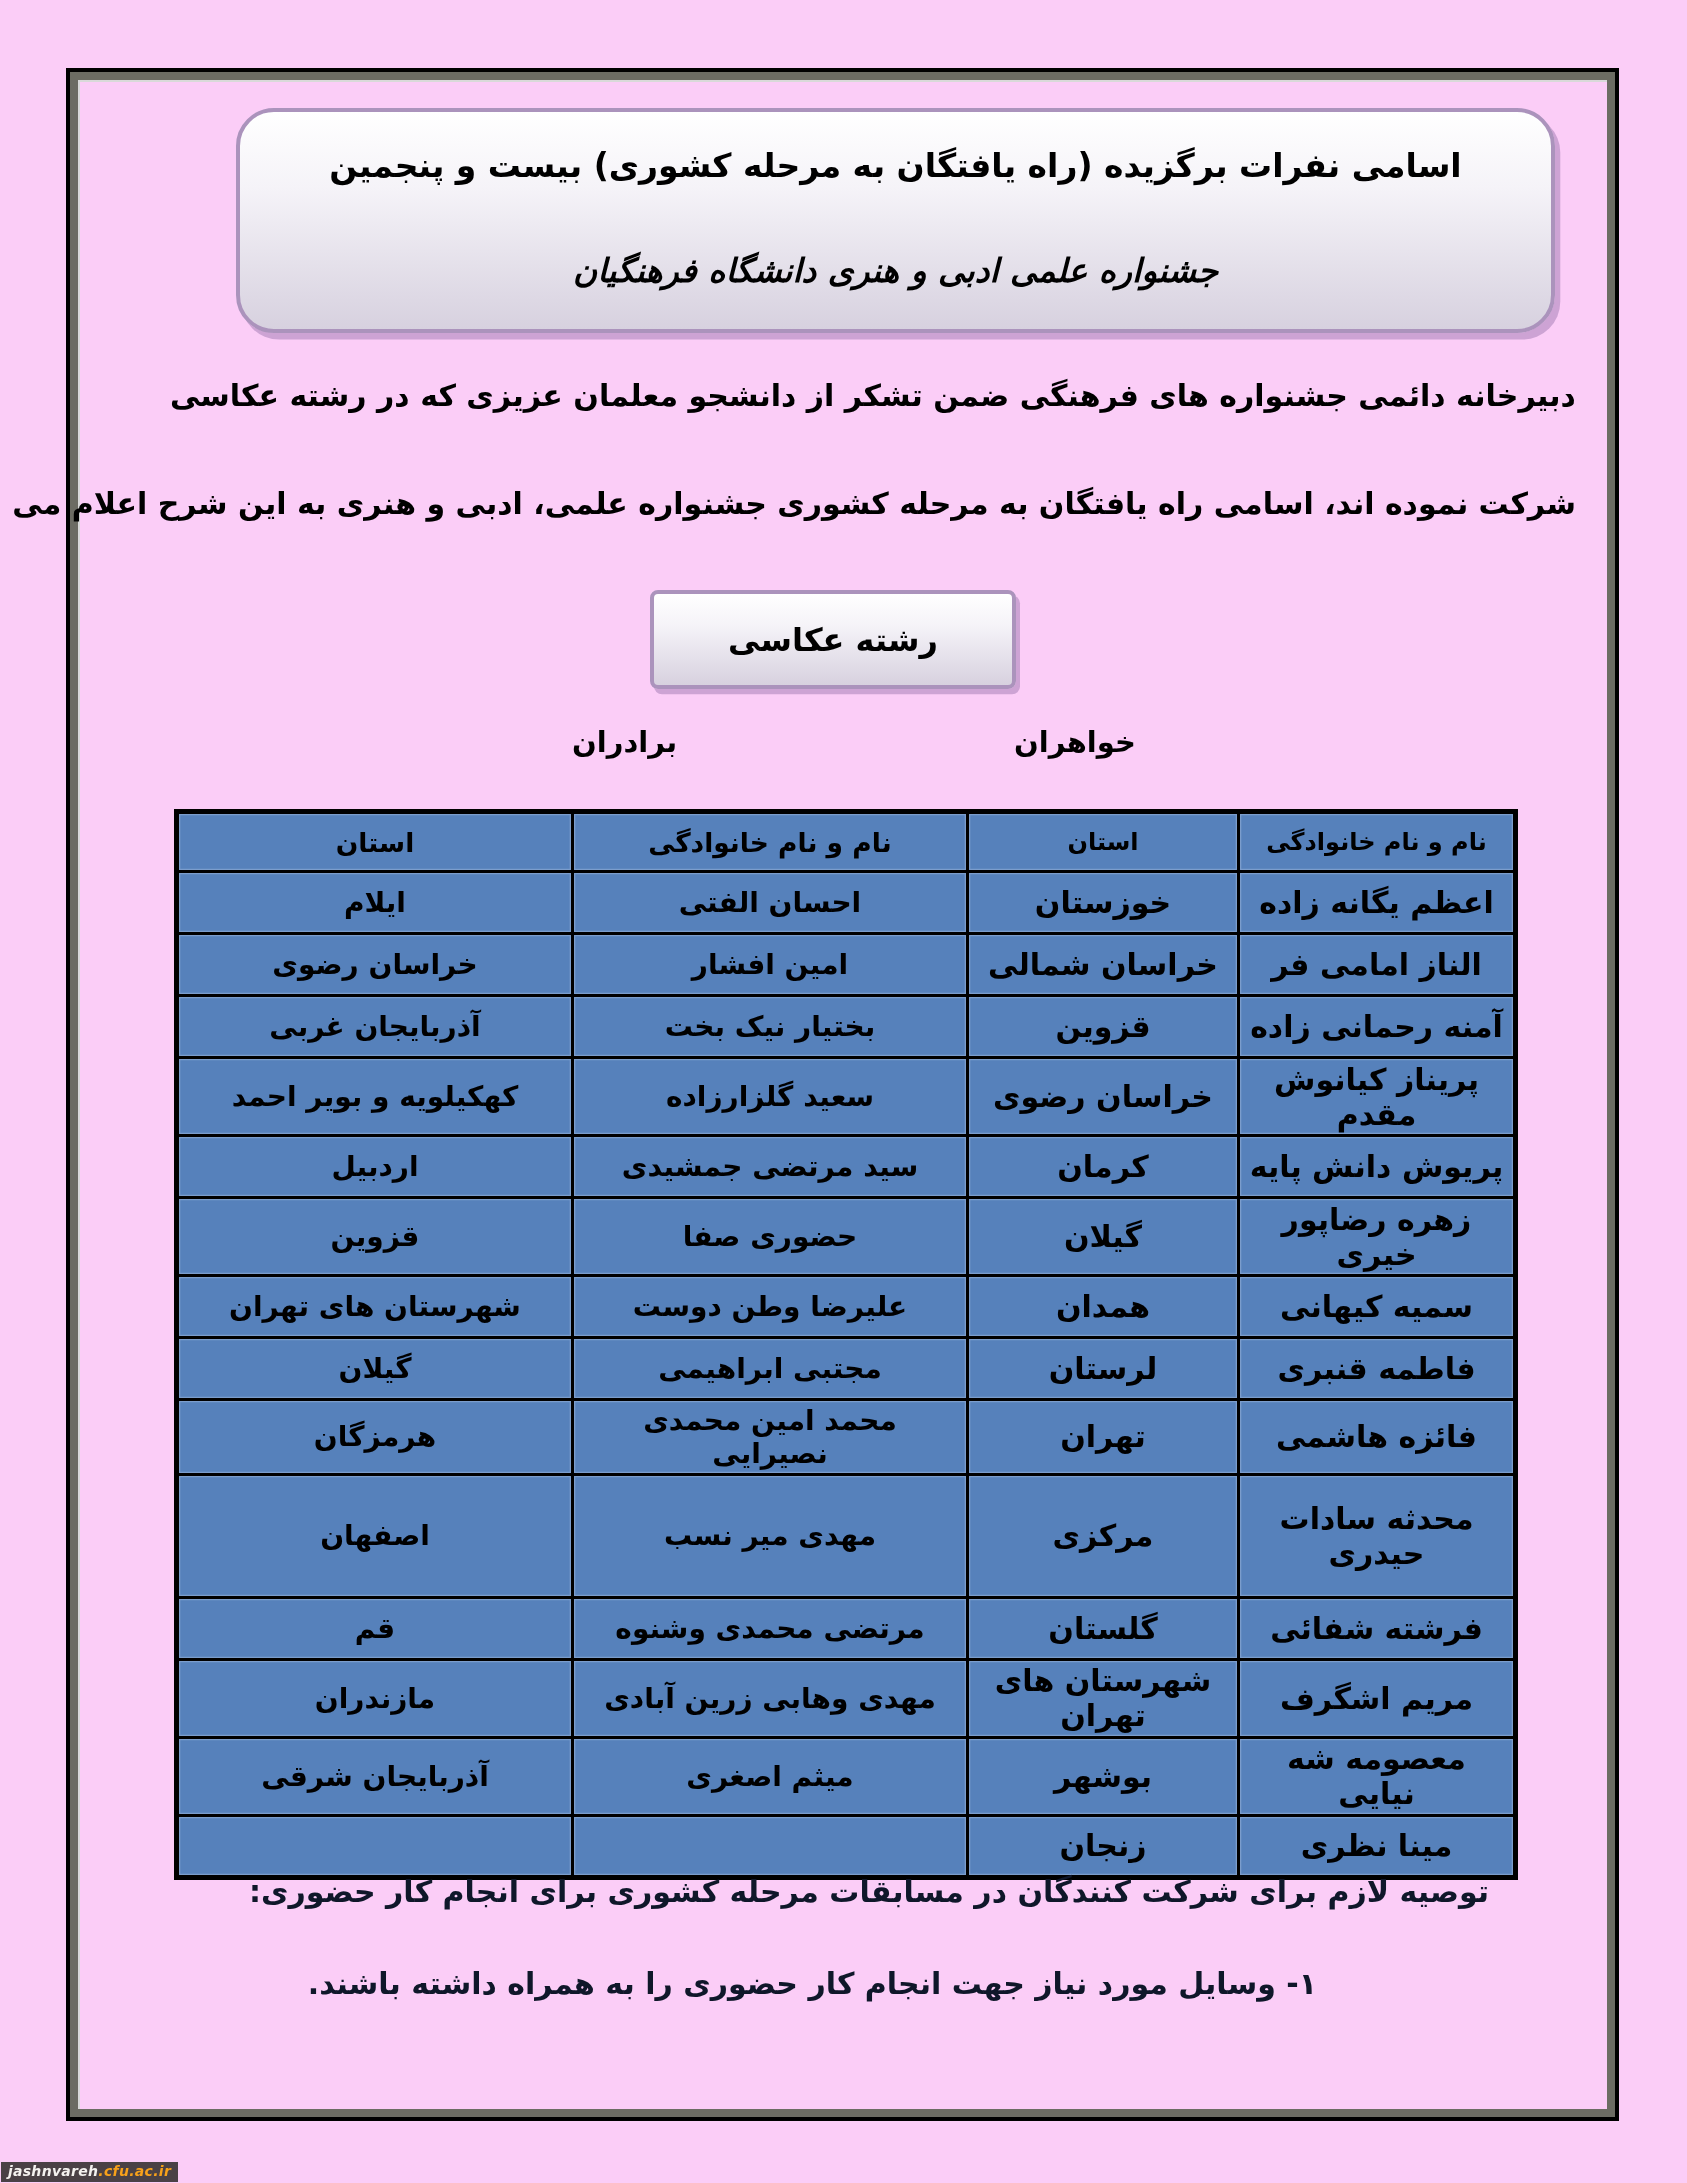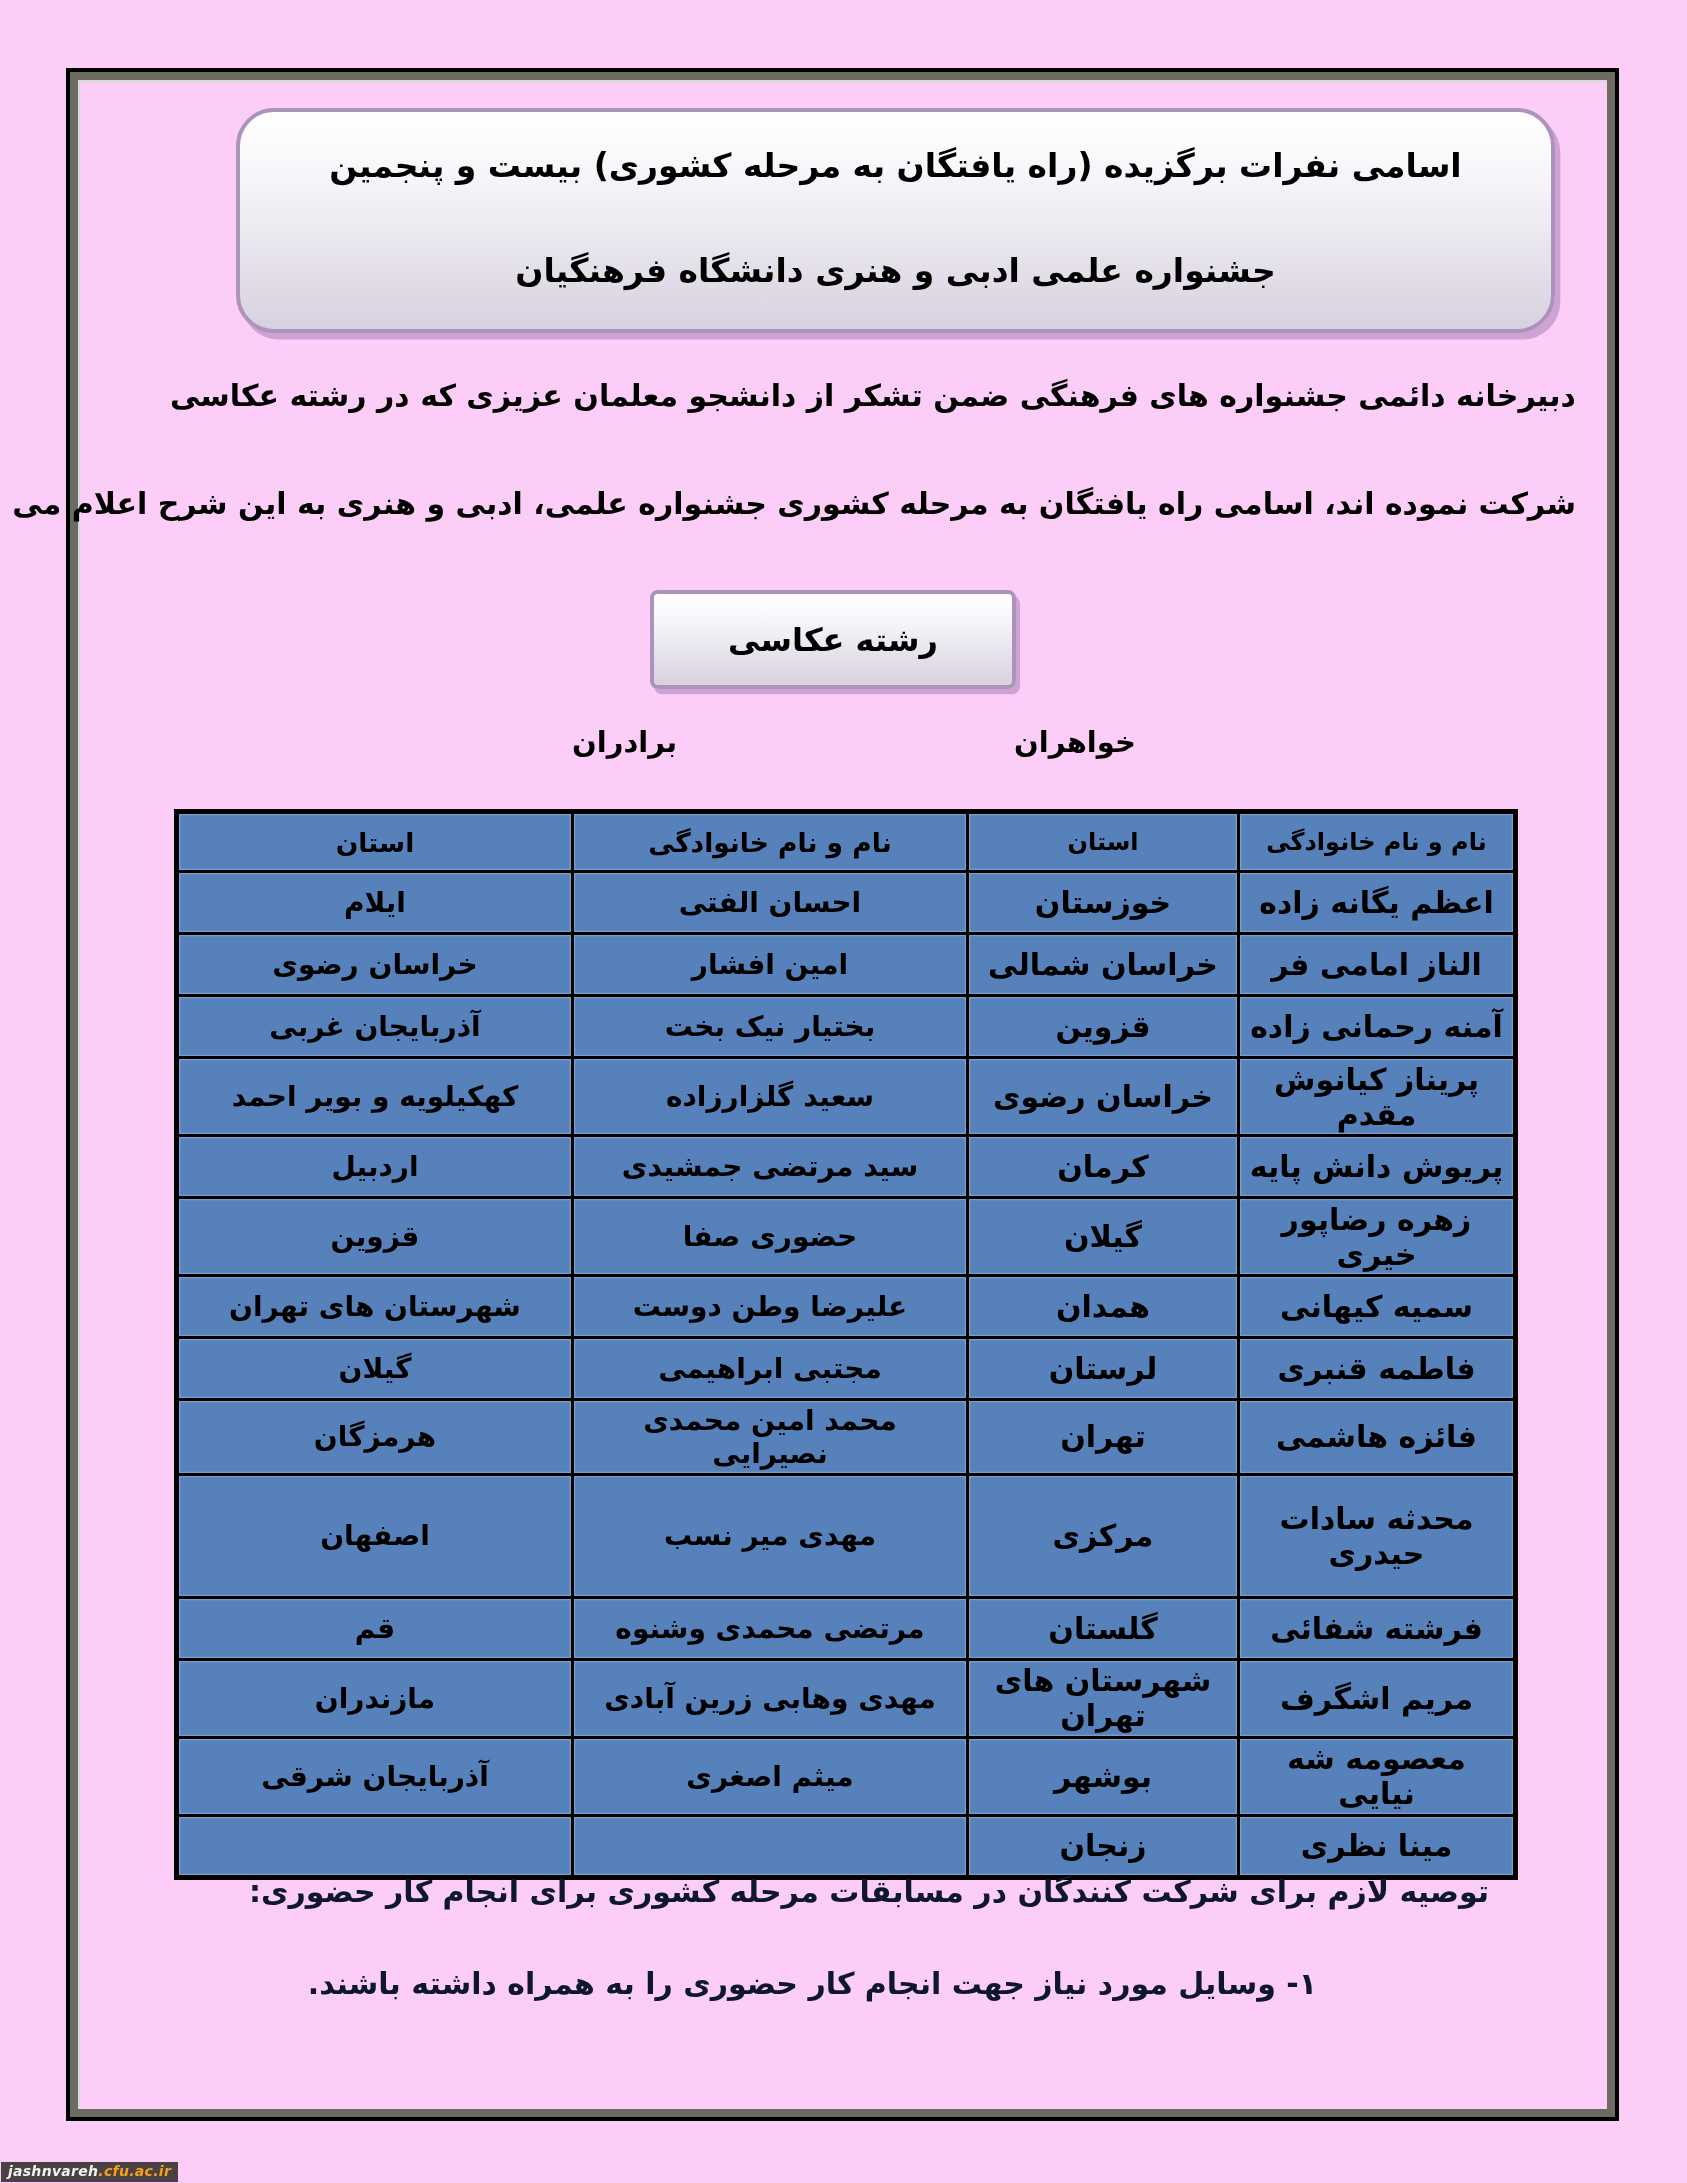--- a/index.html
+++ b/index.html
@@ -13,21 +13,21 @@
                box-shadow:inset 2px 2px 0 #d9d9d9;}
 
   
   .banner{position:absolute;border:4.6px solid #ab93bc;border-radius:38px;
           background:linear-gradient(180deg,#ffffff 0%,#f5f3f8 35%,#d7d1df 100%);
           box-shadow:5.3px 6.6px 0 #cda3d4;}
   .title-banner{left:208px;top:108px;width:1311px;height:217px;margin-left:28px;}
   .title-line{position:absolute;left:0;width:100%;text-align:center;
               font-weight:bold;font-size:33px;color:#000;direction:rtl;}
   .title-line1{top:34px;}
-  .title-line2{top:139px;}
+  .title-line2{top:139px;font-style:italic;}
 
   
   .intro-line{position:absolute;direction:rtl;font-weight:bold;font-size:30px;
               color:#000;white-space:nowrap;}
   .intro-line1{top:378px;right:111px;}
   .intro-line2{top:486px;right:111px;}
   .red-word{color:#000000;}
 
   
   .field-banner{left:650px;top:590px;width:358px;height:91px;border-radius:8px;

